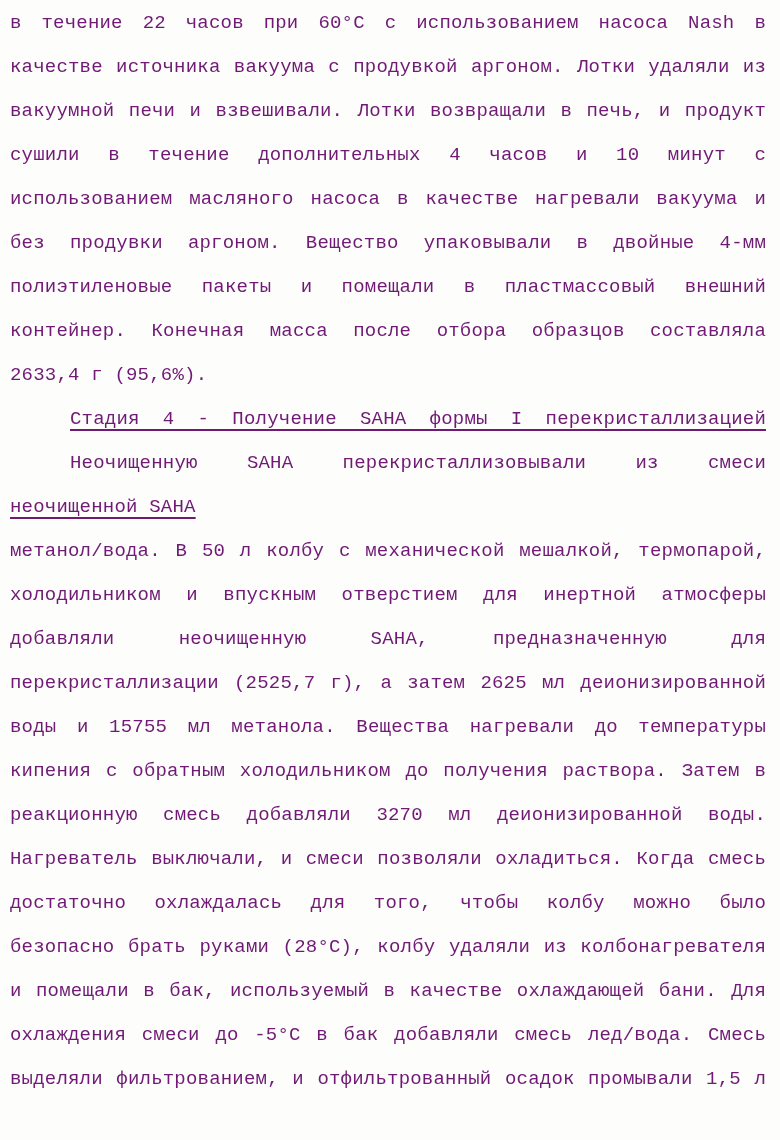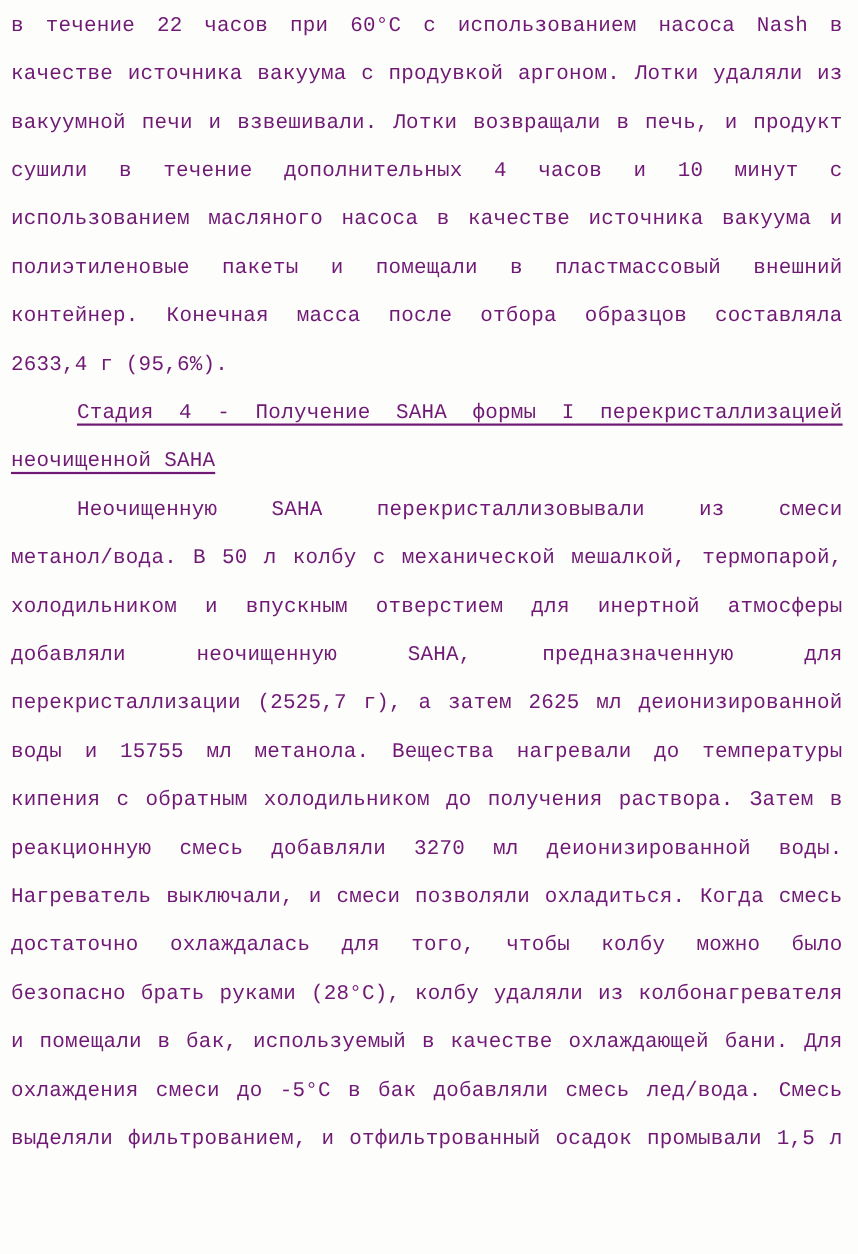--- a/index.html
+++ b/index.html
@@ -43,27 +43,28 @@
   }
 </style>
 </head>
 <body>
 
 <div class="page">
   <div class="line">в течение 22 часов при 60°С с использованием насоса Nash в</div>
   <div class="line">качестве источника вакуума с продувкой аргоном. Лотки удаляли из</div>
   <div class="line">вакуумной печи и взвешивали. Лотки возвращали в печь, и продукт</div>
   <div class="line">сушили в течение дополнительных 4 часов и 10 минут с</div>
-  <div class="line">использованием масляного насоса в качестве источника вакуума и</div>
+  <div class="line">использованием масляного насоса в качестве нагревали вакуума и</div>
+  <div class="line">без продувки аргоном. Вещество упаковывали в двойные 4-мм</div>
   <div class="line">полиэтиленовые пакеты и помещали в пластмассовый внешний</div>
   <div class="line">контейнер. Конечная масса после отбора образцов составляла</div>
   <div class="line no-stretch">2633,4 г (95,6%).</div>
   <div class="line indent underline">Стадия 4 - Получение SAHA формы I перекристаллизацией</div>
+  <div class="line indent">Неочищенную SAHA перекристаллизовывали из смеси</div>
   <div class="line no-stretch underline">неочищенной SAHA</div>
-  <div class="line indent">Неочищенную SAHA перекристаллизовывали из смеси</div>
   <div class="line">метанол/вода. В 50 л колбу с механической мешалкой, термопарой,</div>
   <div class="line">холодильником и впускным отверстием для инертной атмосферы</div>
   <div class="line">добавляли неочищенную SAHA, предназначенную для</div>
   <div class="line">перекристаллизации (2525,7 г), а затем 2625 мл деионизированной</div>
   <div class="line">воды и 15755 мл метанола. Вещества нагревали до температуры</div>
   <div class="line">кипения с обратным холодильником до получения раствора. Затем в</div>
   <div class="line">реакционную смесь добавляли 3270 мл деионизированной воды.</div>
   <div class="line">Нагреватель выключали, и смеси позволяли охладиться. Когда смесь</div>
   <div class="line">достаточно охлаждалась для того, чтобы колбу можно было</div>
   <div class="line">безопасно брать руками (28°С), колбу удаляли из колбонагревателя</div>

